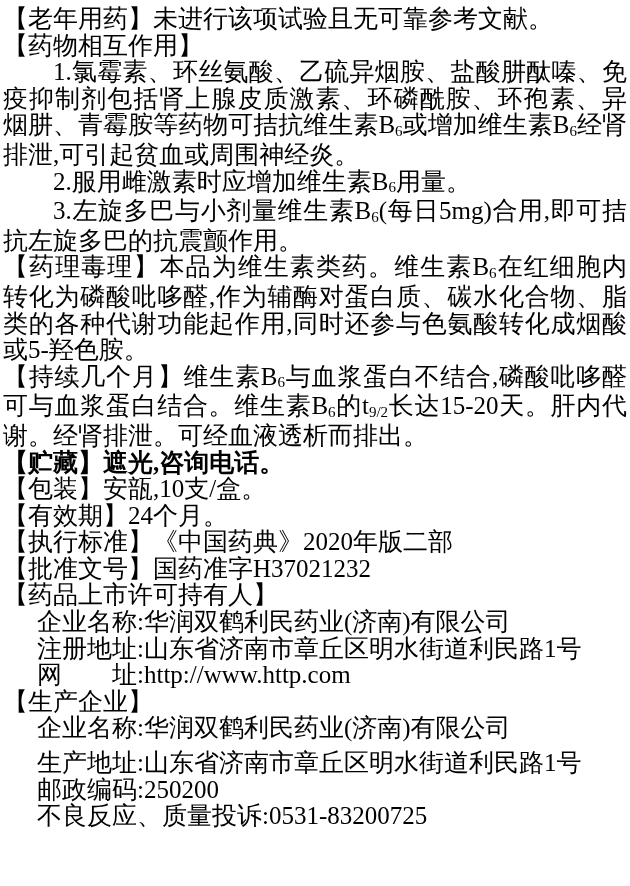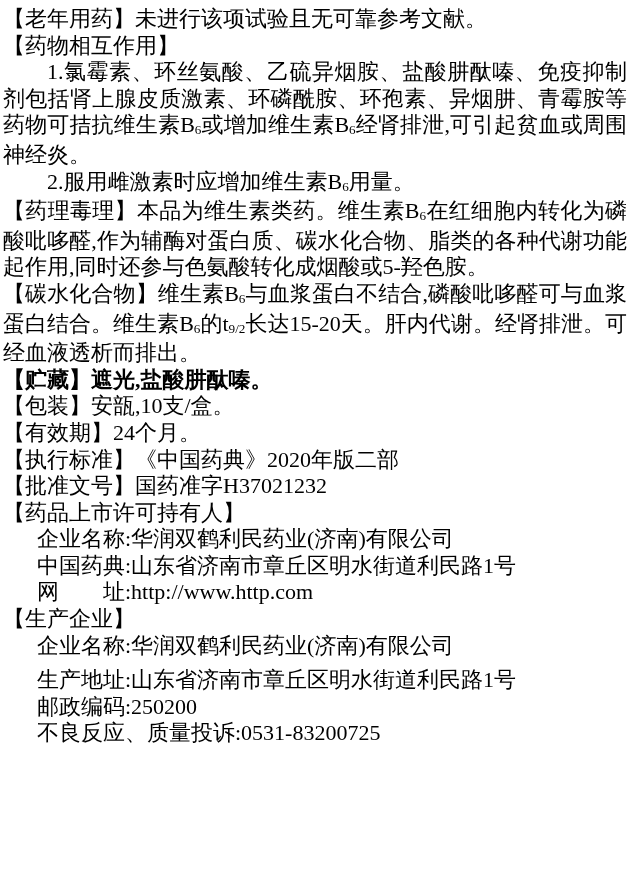--- a/index.html
+++ b/index.html
@@ -9,21 +9,21 @@
     overflow: hidden;
   }
   .page {
     box-sizing: border-box;
     width: 630px;
     height: 886px;
     padding: 6px 3px 0 3px;
     background: #ffffff;
     color: #000000;
     font-family: "Liberation Serif", "DejaVu Serif", serif;
-    font-size: 22px;
+    font-size: 25px;
     line-height: 26.6px;
   }
   p.para {
     margin: 0;
     padding: 0;
     text-align: justify;
     word-break: break-all;
   }
   p.para.bold {
     font-weight: 700;
@@ -40,30 +40,31 @@
 </style>
 </head>
 <body>
 
 <div class="page" style="background: rgb(255, 255, 255); color: rgb(0, 0, 0);">
   <div>
       <p class="para"><span class="run">【老年用药】未进行该项试验且无可靠参考文献。</span></p>
       <p class="para"><span class="run">【药物相互作用】</span></p>
       <p class="para" style="text-indent: 2em;"><span class="run">1.氯霉素、环丝氨酸、乙硫异烟胺、盐酸肼酞嗪、免疫抑制剂包括肾上腺皮质激素、环磷酰胺、环孢素、异烟肼、青霉胺等药物可拮抗维生素B</span><span class="sub">6</span><span class="run">或增加维生素B</span><span class="sub">6</span><span class="run">经肾排泄,可引起贫血或周围神经炎。</span></p>
       <p class="para" style="text-indent: 2em; font-family: Liberation Serif, serif;"><span class="run">2.服用雌激素时应增加维生素B</span><span class="sub">6</span><span class="run">用量。</span></p>
+      <p class="para" style="text-indent: 2em;"><span class="run">3.左旋多巴与小剂量维生素B</span><span class="sub">6</span><span class="run">(每日5mg)合用,即可拮抗左旋多巴的抗震颤作用。</span></p>
       <p class="para"><span class="run">【药理毒理】本品为维生素类药。维生素B</span><span class="sub">6</span><span class="run">在红细胞内转化为磷酸吡哆醛,作为辅酶对蛋白质、碳水化合物、脂类的各种代谢功能起作用,同时还参与色氨酸转化成烟酸或5-羟色胺。</span></p>
-      <p class="para"><span class="run">【碳水化合物】维生素B</span><span class="sub">6</span><span class="run">与血浆蛋白不结合,磷酸吡哆醛可与血浆蛋白结合。维生素B</span><span class="sub">6</span><span class="run">的t</span><span class="sub">9/2</span><span class="run">长达15-20天。肝内代谢。经肾排泄。可经血液透析而排出。</span></p>
-      <p class="para bold"><span class="run">【贮藏】遮光,盐酸肼酞嗪。</span></p>
+      <p class="para"><span class="run">【持续几个月】维生素B</span><span class="sub">6</span><span class="run">与血浆蛋白不结合,磷酸吡哆醛可与血浆蛋白结合。维生素B</span><span class="sub">6</span><span class="run">的t</span><span class="sub">9/2</span><span class="run">长达15-20天。肝内代谢。经肾排泄。可经血液透析而排出。</span></p>
+      <p class="para bold"><span class="run">【贮藏】遮光,咨询电话。</span></p>
       <p class="para"><span class="run">【包装】安瓿,10支/盒。</span></p>
       <p class="para"><span class="run">【有效期】24个月。</span></p>
       <p class="para"><span class="run">【执行标准】《中国药典》2020年版二部</span></p>
       <p class="para"><span class="run">【批准文号】国药准字H37021232</span></p>
       <p class="para"><span class="run">【药品上市许可持有人】</span></p>
       <p class="para" style="padding-left: 34px;"><span class="run">企业名称:华润双鹤利民药业(济南)有限公司</span></p>
-      <p class="para" style="padding-left: 34px;"><span class="run">中国药典:山东省济南市章丘区明水街道利民路1号</span></p>
+      <p class="para" style="padding-left: 34px;"><span class="run">注册地址:山东省济南市章丘区明水街道利民路1号</span></p>
       <p class="para" style="padding-left: 34px;"><span class="run">网　　址:http://www.http.com</span></p>
       <p class="para"><span class="run">【生产企业】</span></p>
       <p class="para" style="padding-left: 34px;"><span class="run">企业名称:华润双鹤利民药业(济南)有限公司</span></p>
       <p class="para" style="padding-left: 34px; margin-top: 8px;"><span class="run">生产地址:山东省济南市章丘区明水街道利民路1号</span></p>
       <p class="para" style="padding-left: 34px;"><span class="run">邮政编码:250200</span></p>
       <p class="para" style="padding-left: 34px;"><span class="run">不良反应、质量投诉:0531-83200725</span></p>
     </div>
 </div>
 
 </body></html>

